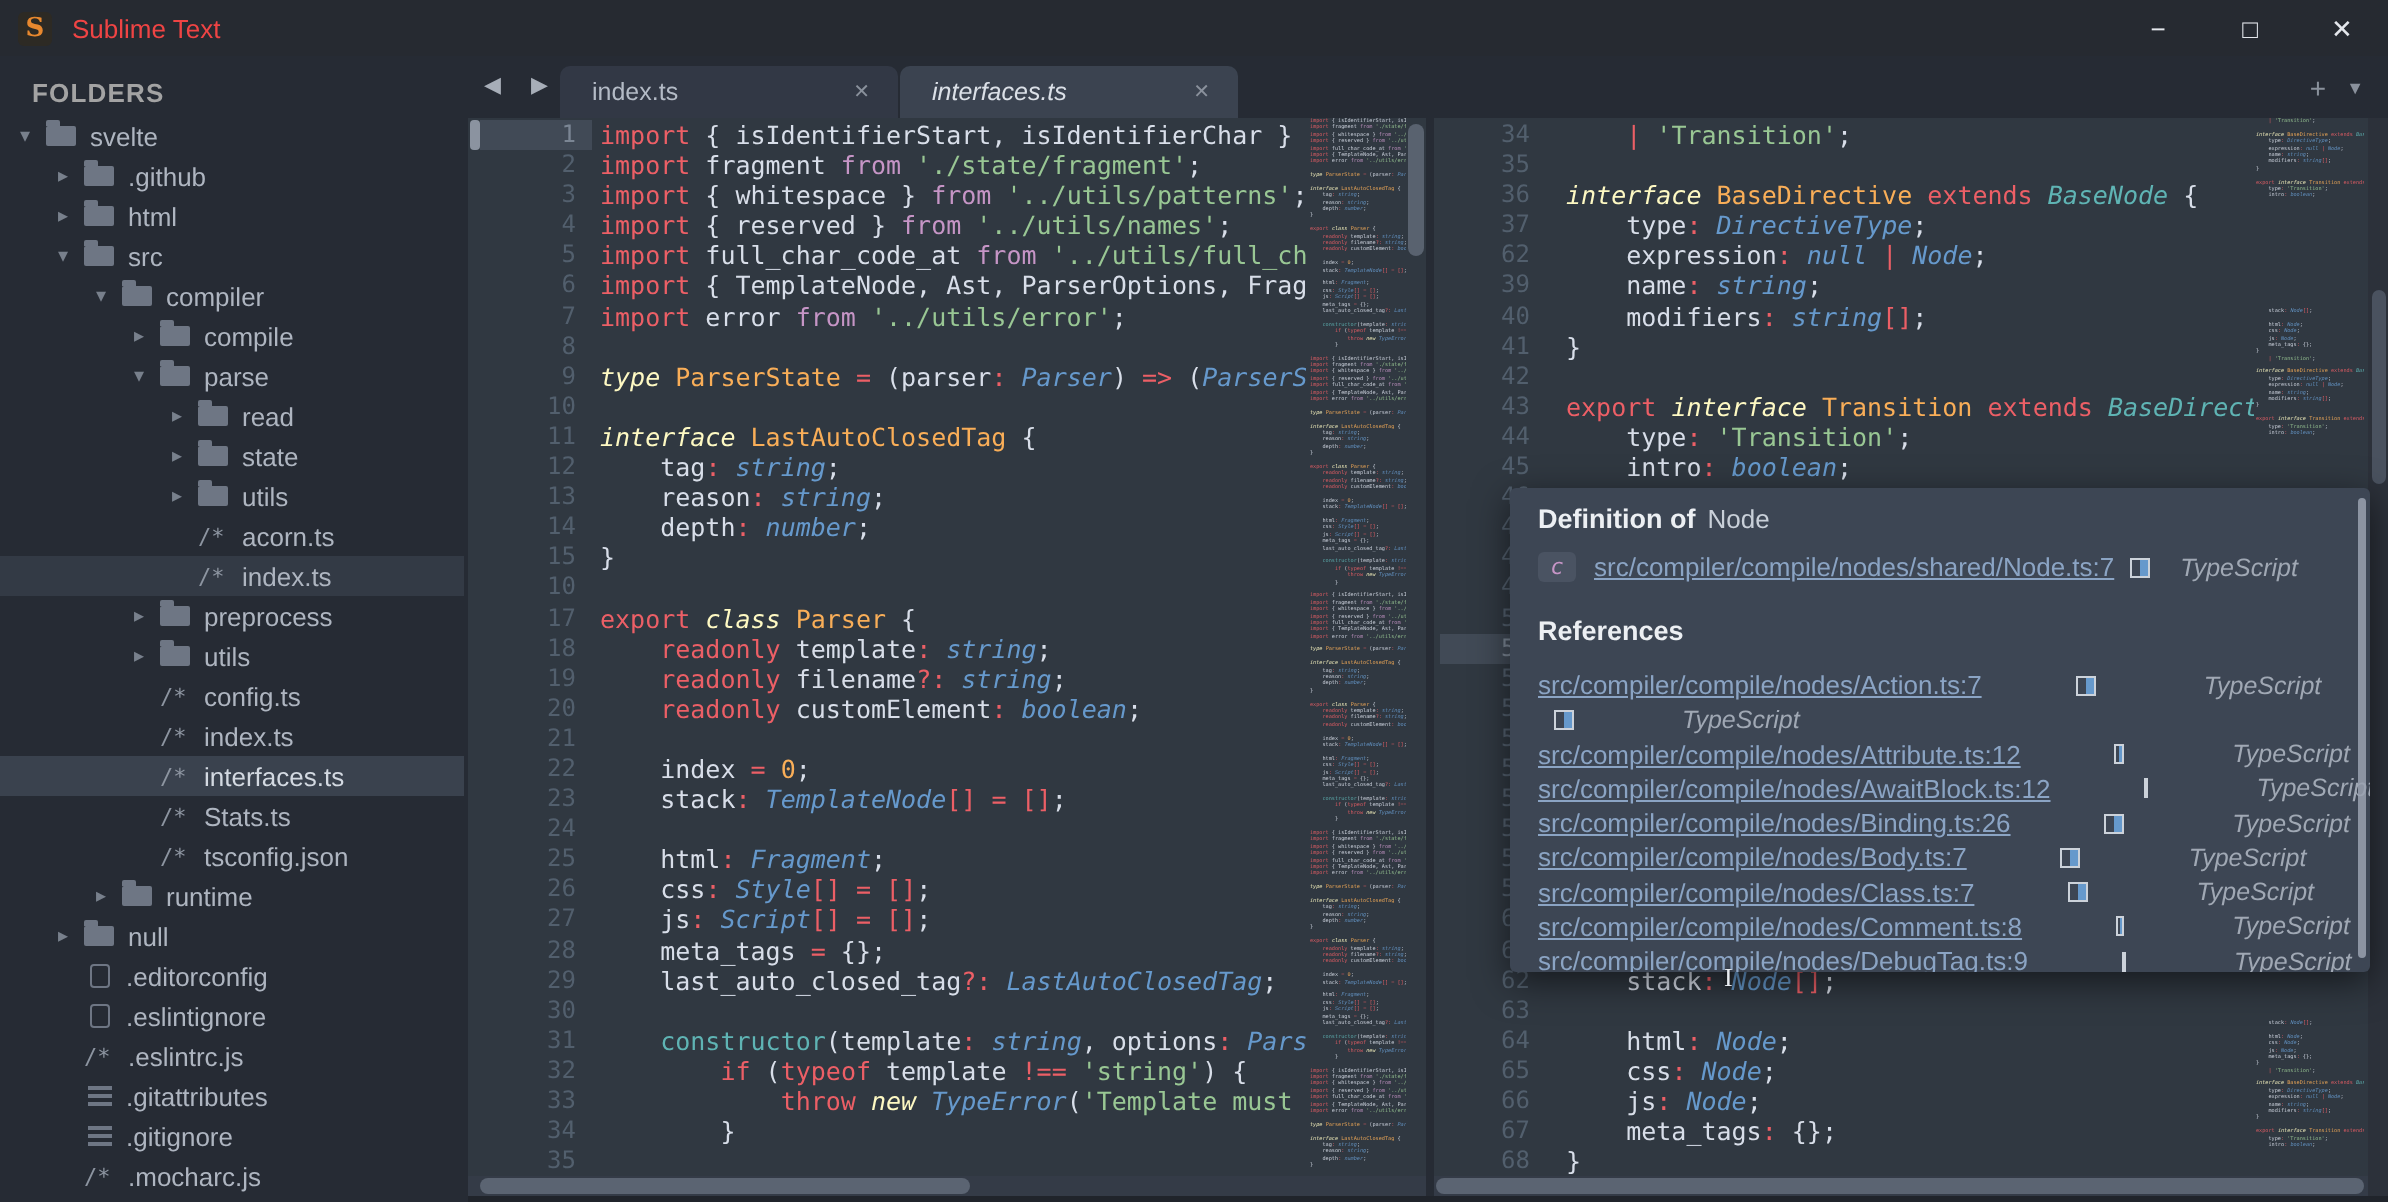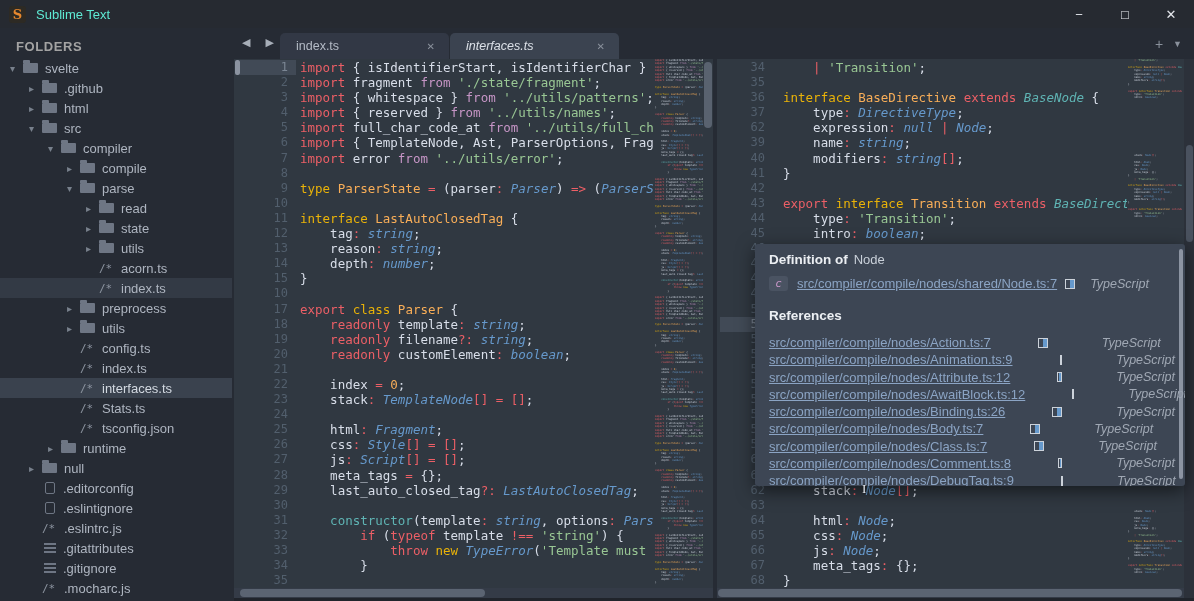--- a/index.html
+++ b/index.html
@@ -2,21 +2,21 @@
 <html><head>
 <meta charset="utf-8">
 <style>
   html,body{margin:0;padding:0;background:#20242b;overflow:hidden;}
   *{box-sizing:border-box;}
   .window{position:relative;width:1194px;height:601px;background:#262b34;font-family:"Liberation Sans",sans-serif;overflow:hidden;}
 
   
   .titlebar{position:absolute;left:0;top:0;width:1194px;height:28px;background:#262a31;display:flex;align-items:center;}
   .logo{width:17px;height:17px;margin-left:9px;background:#2d2a24;border-radius:3px;color:#e8882e;font-weight:bold;font-size:13px;line-height:17px;text-align:center;font-family:"DejaVu Serif",serif;}
-  .apptitle{color:#5eead4;font-size:13px;margin-left:10px;}
+  .apptitle{color:#ef4444;font-size:13px;margin-left:10px;}
   .wincontrols{position:absolute;right:0;top:0;height:28px;display:flex;}
   .wbtn{width:46px;height:28px;color:#e4e7ec;font-size:13px;display:flex;align-items:center;justify-content:center;}
 
   
   .sidebar{position:absolute;left:0;top:28px;width:232px;height:573px;background:#262b34;overflow:hidden;}
   .sb-header{color:#a3a3a3;font-size:13px;font-weight:bold;letter-spacing:.6px;padding:11px 0 4px 16px;}
   .trow{height:20px;display:flex;align-items:center;color:#aeb5c0;font-size:13px;white-space:nowrap;}
   .trow.open{background:#333a45;}
   .trow.selected{background:#3a424e;color:#d3d9e1;}
   .chev{width:13px;color:#78808c;font-size:10px;flex:0 0 13px;}
@@ -45,21 +45,21 @@
   .gutter{position:absolute;top:1px;font-family:"DejaVu Sans Mono",monospace;font-size:12px;color:#525f6d;text-align:right;}
   .pane-left .gutter{left:6px;width:56px;}
   .pane-right .gutter{left:3px;width:53px;}
   .gline{height:15.1px;line-height:15.1px;padding-right:8px;}
   .gline.cur{background:#414a56;color:#7b8694;}
   .codecol{position:absolute;top:1px;font-family:"DejaVu Sans Mono",monospace;font-size:12.5px;white-space:pre;overflow:hidden;}
   .pane-left .codecol{left:66px;width:353px;}
   .pane-right .codecol{left:66px;width:344px;}
   .cline{height:15.1px;line-height:15.1px;}
   .tw{color:#d8dee9}.tr{color:#ec5f66}.tp{color:#c695c6}
-  .tpi{color:#eab308;}.tg{color:#99c794}.to{color:#f9ae58}
+  .tpi{color:#fef9c3;font-style:italic}.tg{color:#99c794}.to{color:#f9ae58}
   .tbi{color:#6699cc;font-style:italic}.tt{color:#5fb4b4}.tti{color:#5fb4b4;font-style:italic}
   .minimap{position:absolute;top:0;height:529px;overflow:hidden;}
   .pane-left .minimap{left:421px;width:48px;}
   .pane-right .minimap{left:411px;width:54px;}
   .minimap-inner{font-family:"DejaVu Sans Mono",monospace;font-size:2.6px;white-space:pre;opacity:.9;}
   .mline{height:3.4px;line-height:3.4px;}
   .vscroll-left{position:absolute;left:704px;top:62px;width:8px;height:66px;background:#59626f;border-radius:4px;}
   .winscroll{position:absolute;left:1184px;top:59px;width:10px;height:542px;background:#2c313a;}
   .winscroll .thumb{position:absolute;left:2px;top:86px;width:7px;height:97px;background:#4a525f;border-radius:4px;}
   .hscroll{position:absolute;top:588px;height:10px;background:#343b47;}
@@ -375,21 +375,20 @@
       <span class="plang">TypeScript</span>
     </div>
     <div class="pop-h2">References</div>
     <div class="refs" id="refs">
         <div class="refrow">
           <span class="plink">src/compiler/compile/nodes/Action.ts:7</span>
           <span class="openico"></span>
           <span class="plang">TypeScript</span>
         </div>
         <div class="refrow">
-          <span class="plink">src/compiler/compile/nodes/Animation.ts:9</span>
           <span class="openico"></span>
           <span class="plang">TypeScript</span>
         </div>
         <div class="refrow">
           <span class="plink">src/compiler/compile/nodes/Attribute.ts:12</span>
           <span class="openico"></span>
           <span class="plang">TypeScript</span>
         </div>
         <div class="refrow">
           <span class="plink">src/compiler/compile/nodes/AwaitBlock.ts:12</span>

